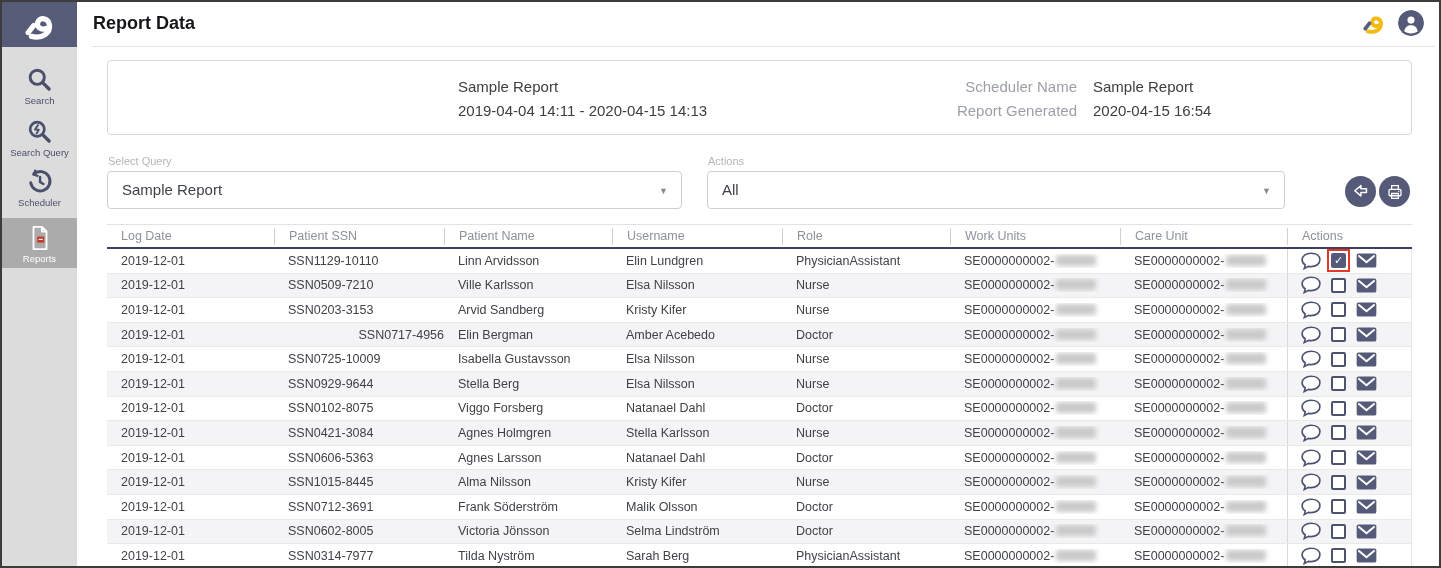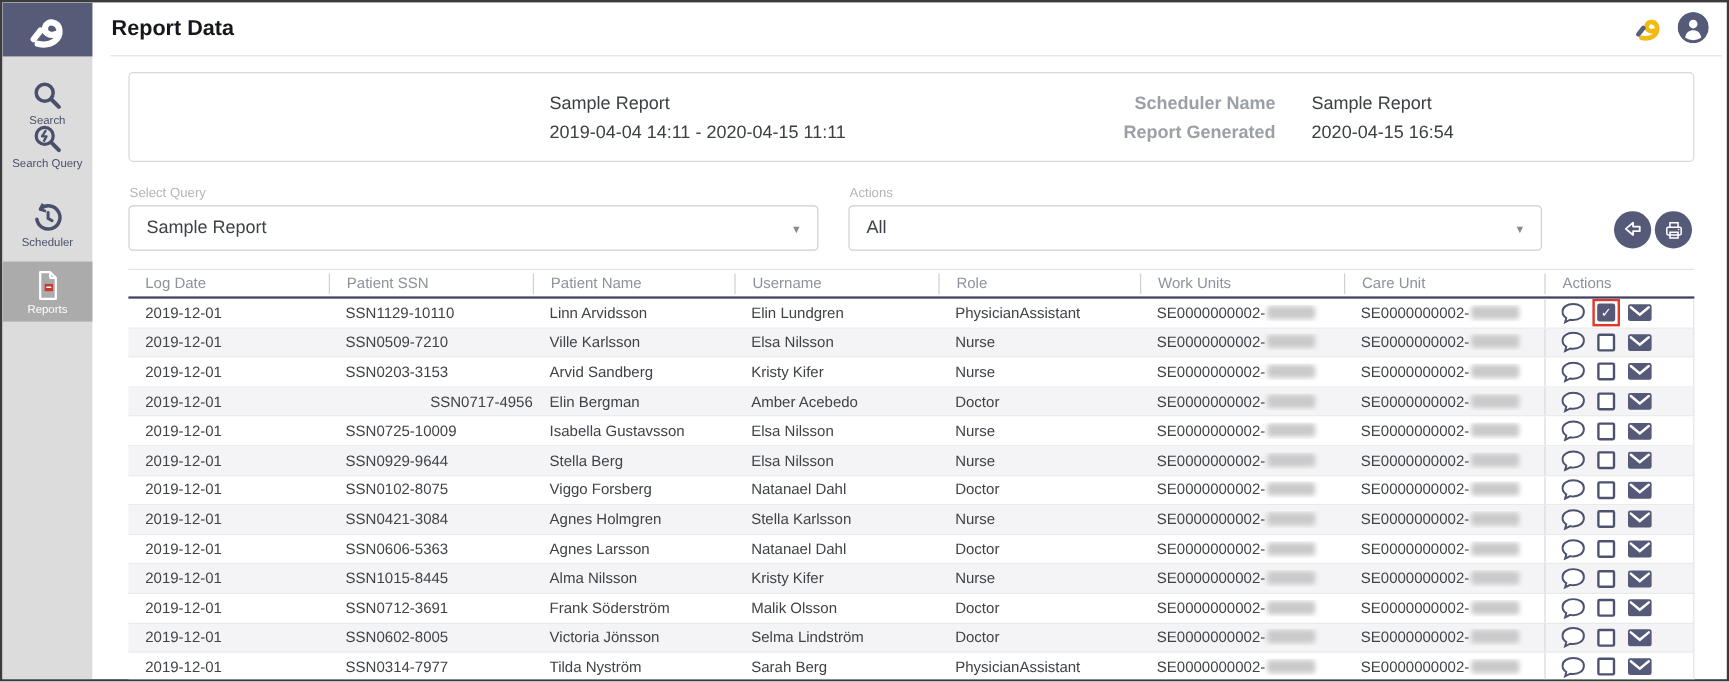--- a/index.html
+++ b/index.html
@@ -22,21 +22,21 @@
   .avatar { position:absolute; left:1396px; top:8px; width:26px; height:26px; border-radius:50%; cursor:pointer; }
 
   
   .infobox { position:absolute; left:105px; top:58px; width:1305px; height:75px;
              background:#fff; border:1px solid #d8d8d8; border-radius:4px; }
   .ib-col { position:absolute; top:14px; font-size:15px; line-height:24px; }
   .ib-labels { color:#9b9fa6; text-align:right; }
   .ib-values { color:#3c4043; }
   .ib-l1 { left:20px; width:305px; }
   .ib-v1 { left:350px; }
-  .ib-l2 { left:650px; width:305px;font-weight:bold; }
+  .ib-l2 { left:664px; width:305px; }
   .ib-v2 { left:985px; }
 
   
   .ctl-label { position:absolute; font-size:11px; color:#b3b5ba; }
   .select { position:absolute; height:38px; background:#fff; border:1px solid #cfcfcf; border-radius:4px;
             font-size:15px; color:#3e4248; line-height:36px; padding-left:14px; cursor:pointer; }
   .select .caret { position:absolute; right:13px; top:1px; font-size:9px; color:#8a8a8a; }
   .circle-btn { position:absolute; width:31px; height:31px; border-radius:50%; background:#555a78;
                 display:flex; align-items:center; justify-content:center; cursor:pointer; }
 
@@ -74,21 +74,21 @@
     </div>
 
     <div class="side-item" style="top:64px;">
       <svg width="27" height="27" viewBox="0 0 24 24" stroke="#4a4f6b">
         <circle cx="10" cy="10" r="6.3" fill="none" stroke-width="2.6"></circle>
         <line x1="15" y1="15" x2="20.5" y2="20.5" stroke-width="3" stroke-linecap="round"></line>
       </svg>
       <span class="lbl">Search</span>
     </div>
 
-    <div class="side-item" style="top:100px;">
+    <div class="side-item" style="top:116px;">
       <svg width="27" height="27" viewBox="0 0 24 24" stroke="#4a4f6b">
         <circle cx="10" cy="10" r="6.3" fill="none" stroke-width="2.4"></circle>
         <line x1="15" y1="15" x2="20.5" y2="20.5" stroke-width="3" stroke-linecap="round"></line>
         <path d="M11 5.8 L8 10.3 h3.4 L9.2 14.2" fill="none" stroke-width="1.7" stroke-linejoin="round"></path>
       </svg>
       <span class="lbl">Search Query</span>
     </div>
 
     <div class="side-item" style="top:166px;">
       <svg width="27" height="27" viewBox="0 0 24 24" stroke="#4a4f6b">
@@ -120,21 +120,21 @@
 
   <svg class="avatar" viewBox="0 0 24 24">
     <circle cx="12" cy="12" r="12" fill="#555a78"></circle>
     <circle cx="12" cy="9.3" r="3.3" fill="#fff"></circle>
     <path d="M5.8 19.8 C 6.3 15.6 9 14 12 14 s 5.7 1.6 6.2 5.8 a 12 12 0 0 1 -12.4 0 z" fill="#fff"></path>
   </svg>
 
   <div class="infobox">
     <div class="ib-col ib-values ib-v1">
       <div>Sample Report</div>
-      <div>2019-04-04 14:11 - 2020-04-15 11:11</div>
+      <div>2019-04-04 14:11 - 2020-04-15 14:13</div>
     </div>
     <div class="ib-col ib-labels ib-l2">
       <div>Scheduler Name</div>
       <div>Report Generated</div>
     </div>
     <div class="ib-col ib-values ib-v2">
       <div>Sample Report</div>
       <div>2020-04-15 16:54</div>
     </div>
   </div>

